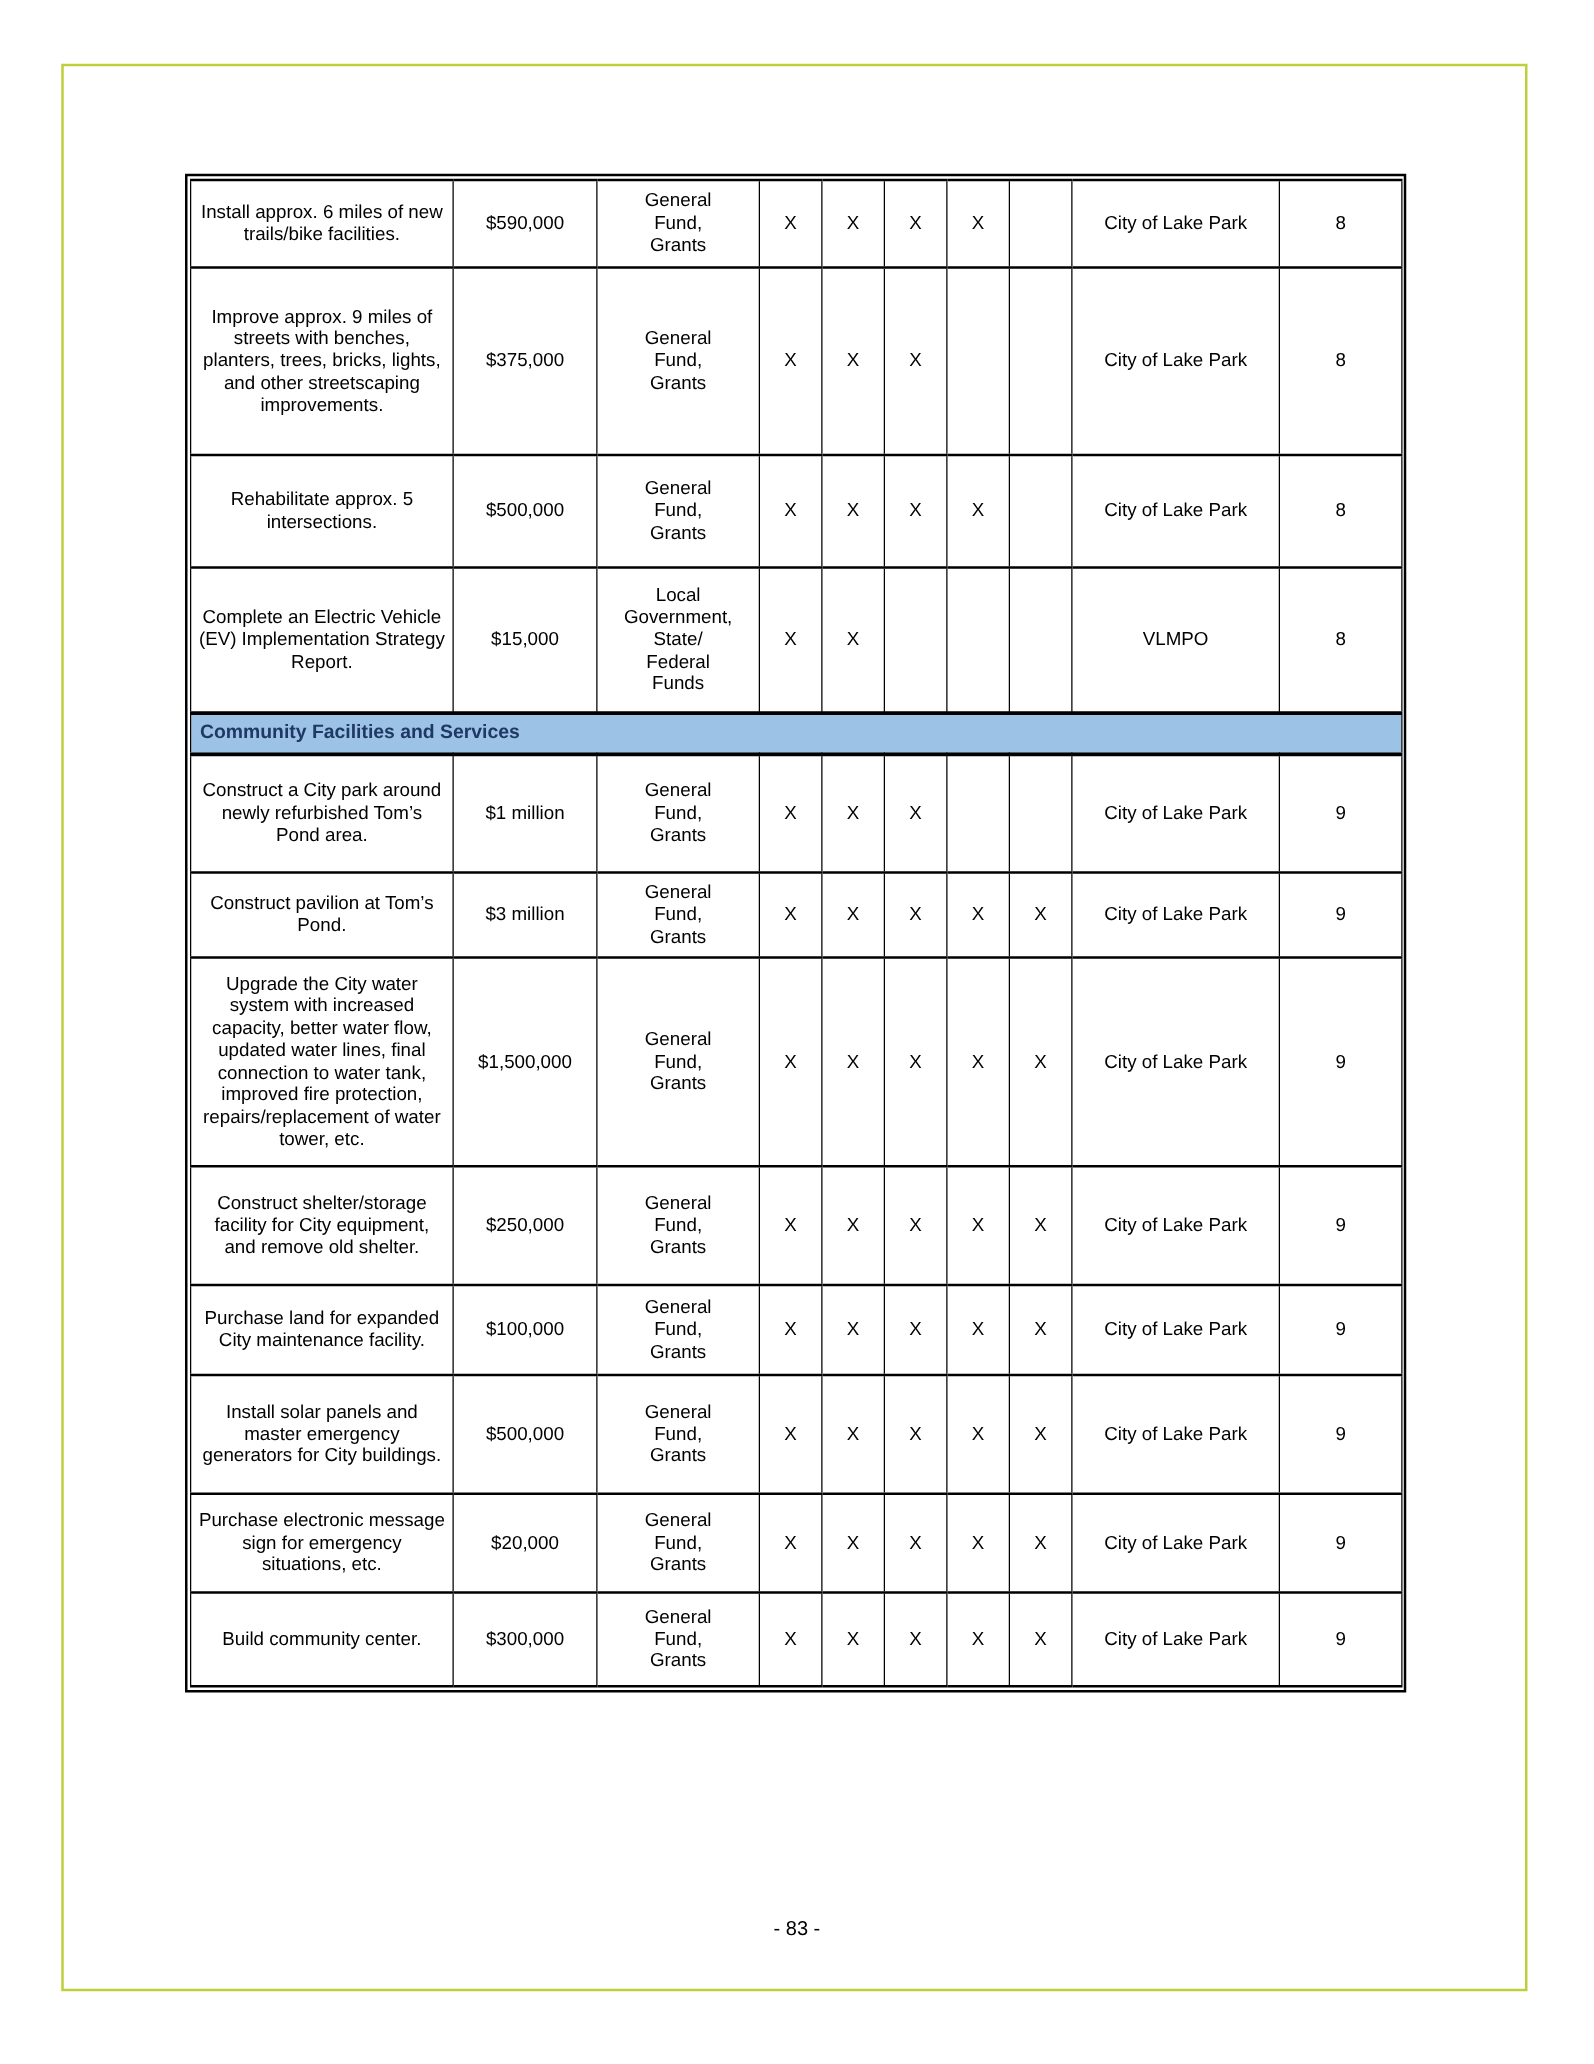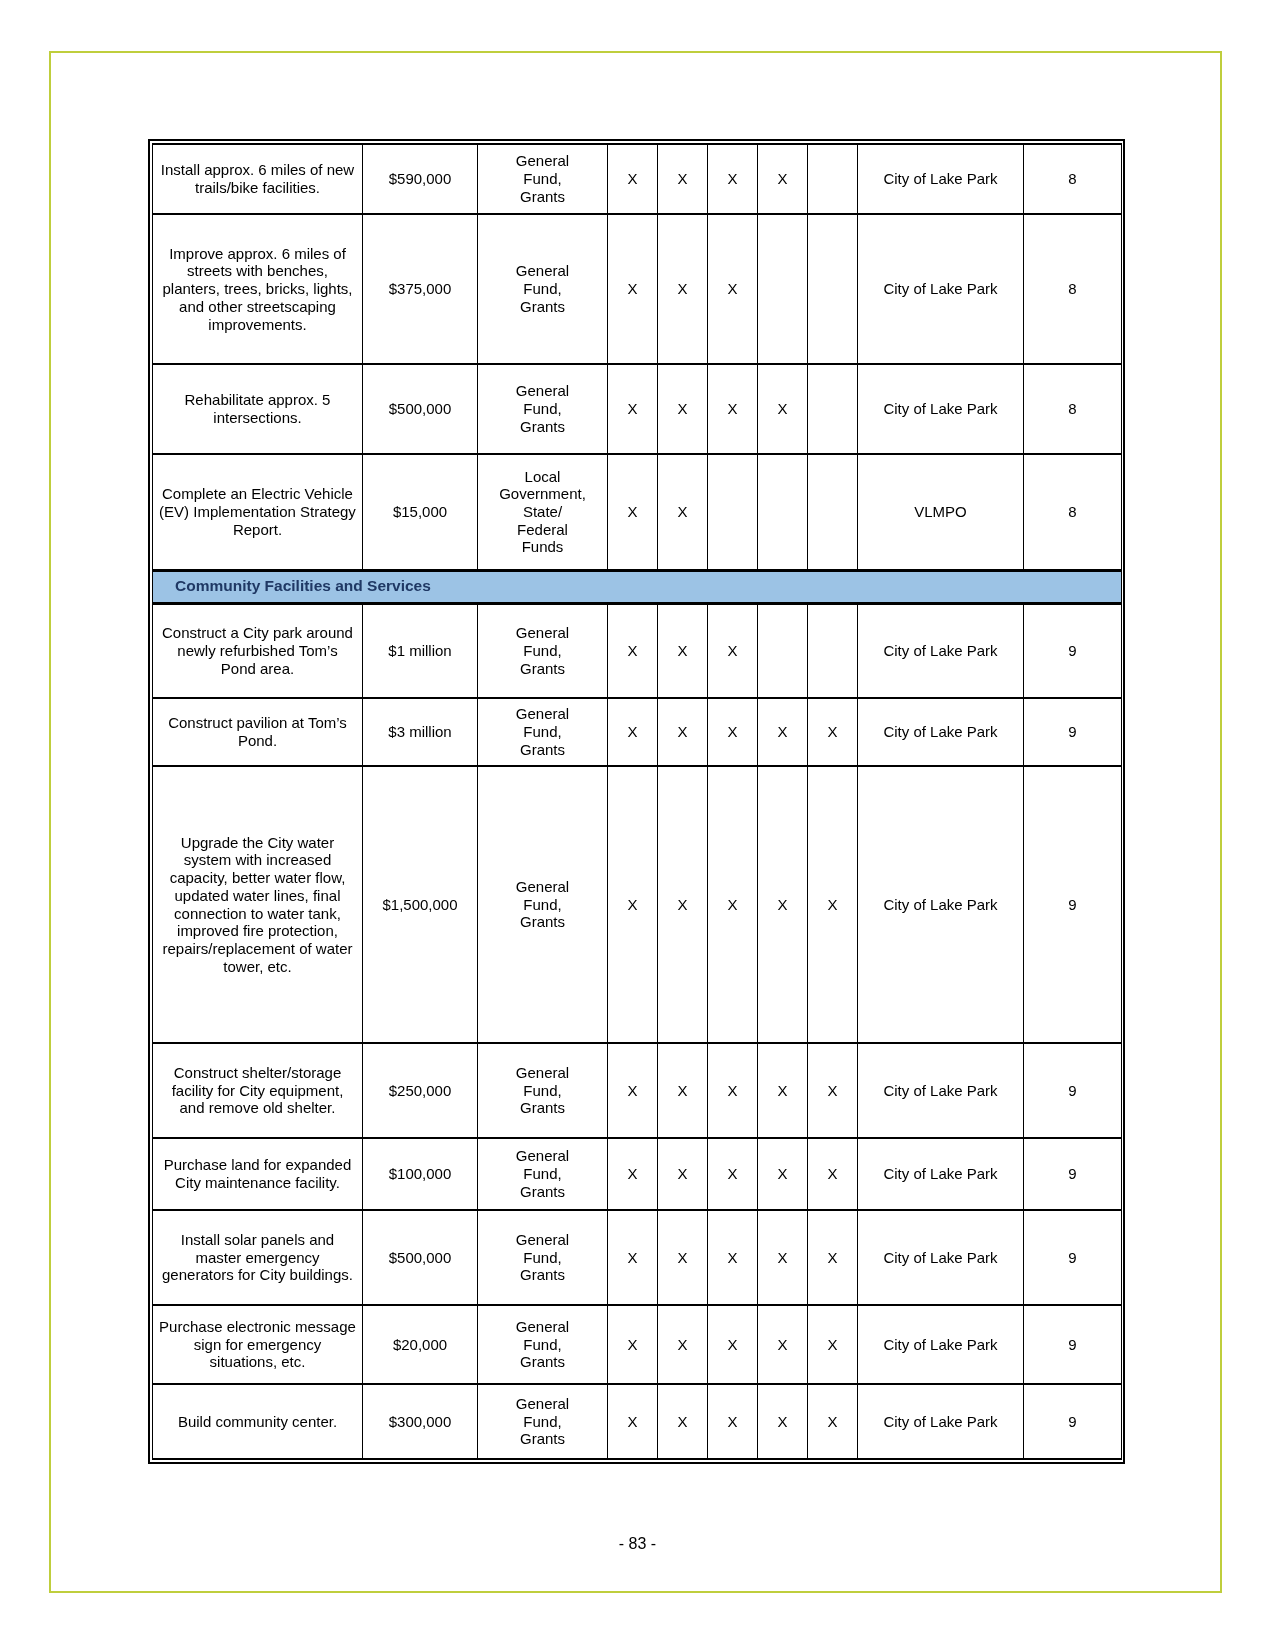--- a/index.html
+++ b/index.html
@@ -36,21 +36,21 @@
   }
   table.cip th{
     background:var(--header-bg);
     font-weight:bold;font-size:16px;white-space:pre-line;
     border-bottom:3px solid var(--grid);
   }
   td.project{text-align:left;padding-left:9px;padding-right:6px;}
   td.funding{white-space:pre-line;}
   tr.section-row td{
     background:var(--section-bg);color:var(--section-text);
-    font-weight:bold;font-size:15.5px;text-align:left;padding-left:22px;
+    font-weight:bold;font-size:15.5px;text-align:left;padding-left:7px;
     border-top:3px solid var(--grid);border-bottom:3px solid var(--grid);
   }
   .page-number{
     position:absolute;left:0;top:1535px;width:1275px;text-align:center;
     font-size:16px;
   }
 </style>
 </head>
 <body>
 
@@ -82,21 +82,21 @@
     <td>X</td>
     <td>X</td>
     <td>X</td>
     <td>X</td>
     <td></td>
     <td>City of Lake Park</td>
     <td>8</td>
   </tr>
 
   <tr style="height:150px">
-    <td class="project">Improve approx. 6 miles of streets with benches, planters, trees, bricks, lights, and other streetscaping improvements.</td>
+    <td class="project">Improve approx. 9 miles of streets with benches, planters, trees, bricks, lights, and other streetscaping improvements.</td>
     <td>$375,000</td>
     <td class="funding">General
 Fund,
 Grants</td>
     <td>X</td>
     <td>X</td>
     <td>X</td>
     <td></td>
     <td></td>
     <td>City of Lake Park</td>
@@ -162,21 +162,21 @@
 Grants</td>
     <td>X</td>
     <td>X</td>
     <td>X</td>
     <td>X</td>
     <td>X</td>
     <td>City of Lake Park</td>
     <td>9</td>
   </tr>
 
-  <tr style="height:277px">
+  <tr style="height:167px">
     <td class="project">Upgrade the City water system with increased capacity, better water flow, updated water lines, final connection to water tank, improved fire protection, repairs/replacement of water tower, etc.</td>
     <td>$1,500,000</td>
     <td class="funding">General
 Fund,
 Grants</td>
     <td>X</td>
     <td>X</td>
     <td>X</td>
     <td>X</td>
     <td>X</td>

